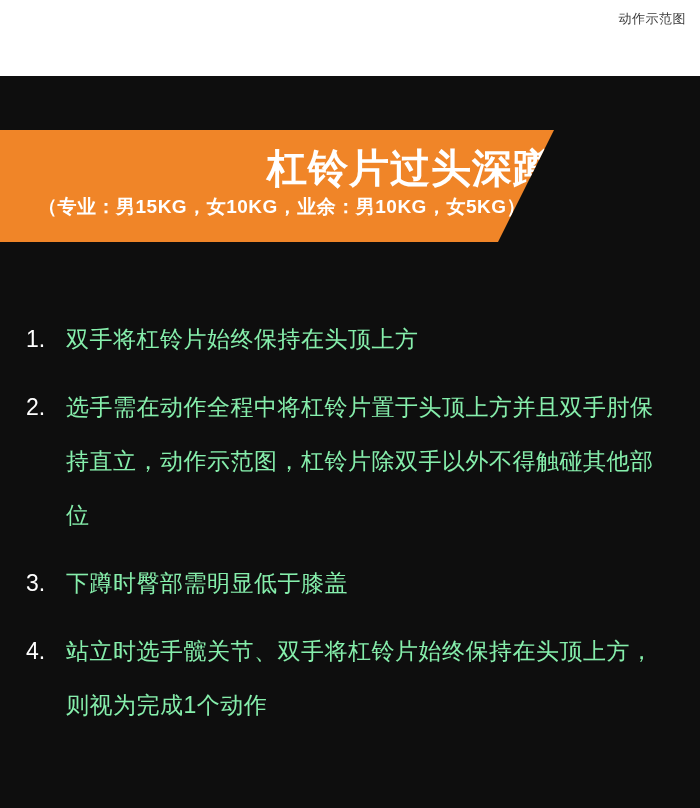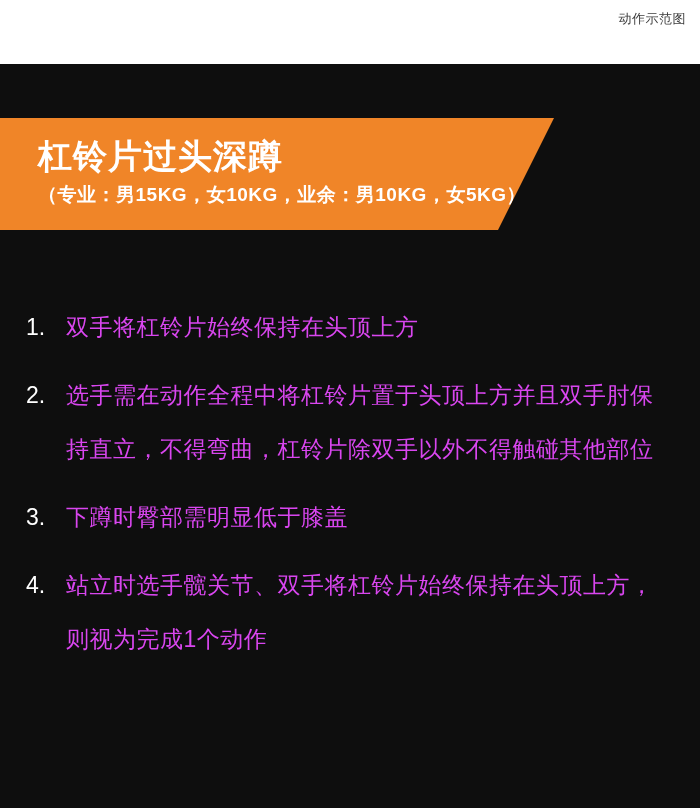--- a/index.html
+++ b/index.html
@@ -15,21 +15,21 @@
   }
   .page {
     position: relative;
     width: 700px;
     height: 808px;
     background: #ffffff;
   }
   .top-strip {
     position: relative;
     width: 700px;
-    height: 64px;
+    height: 76px;
     background: #ffffff;
   }
   .corner-label {
     position: absolute;
     top: 10px;
     right: 14px;
     font-size: 13px;
     color: #3c3c3c;
     letter-spacing: 0.5px;
     font-family: "Liberation Sans", sans-serif;
@@ -47,26 +47,27 @@
     left: 0;
     width: 554px;
     height: 112px;
     background: #f08528;
     
     clip-path: polygon(0 0, 554px 0, 498px 112px, 0 112px);
     box-sizing: border-box;
     padding: 16px 0 0 38px;
   }
   .title-main {
-    font-size: 34px;
+    font-size: 40px;
     font-weight: bold;
     color: #ffffff;
     letter-spacing: 1px;
     line-height: 44px;
     font-family: "Liberation Sans", sans-serif;
+    text-align: right;
   }
   .title-sub {
     margin-top: 4px;
     font-size: 19px;
     font-weight: bold;
     color: #ffffff;
     letter-spacing: 0.5px;
     line-height: 26px;
     font-family: "Liberation Sans", sans-serif;
   }
@@ -85,21 +86,21 @@
     flex: 0 0 auto;
     width: 40px;
     font-size: 23px;
     color: #ffffff;
     line-height: 54px;
     font-family: "Liberation Sans", sans-serif;
   }
   .rule-text {
     flex: 1 1 auto;
     font-size: 23px;
-    color: #d946ef;
+    color: #86efac;
     line-height: 54px;
     letter-spacing: 0.5px;
     font-family: "Liberation Sans", sans-serif;
   }
 </style>
 </head>
 <body>
 
 <div class="page">
 
@@ -116,21 +117,21 @@
 
     <div class="rules">
 
       <div class="rule-item">
         <div class="rule-num">1.</div>
         <div class="rule-text">双手将杠铃片始终保持在头顶上方</div>
       </div>
 
       <div class="rule-item">
         <div class="rule-num">2.</div>
-        <div class="rule-text">选手需在动作全程中将杠铃片置于头顶上方并且双手肘保持直立，不得弯曲，杠铃片除双手以外不得触碰其他部位</div>
+        <div class="rule-text">选手需在动作全程中将杠铃片置于头顶上方并且双手肘保持直立，动作示范图，杠铃片除双手以外不得触碰其他部位</div>
       </div>
 
       <div class="rule-item">
         <div class="rule-num">3.</div>
         <div class="rule-text">下蹲时臀部需明显低于膝盖</div>
       </div>
 
       <div class="rule-item">
         <div class="rule-num">4.</div>
         <div class="rule-text">站立时选手髋关节、双手将杠铃片始终保持在头顶上方，则视为完成1个动作</div>

